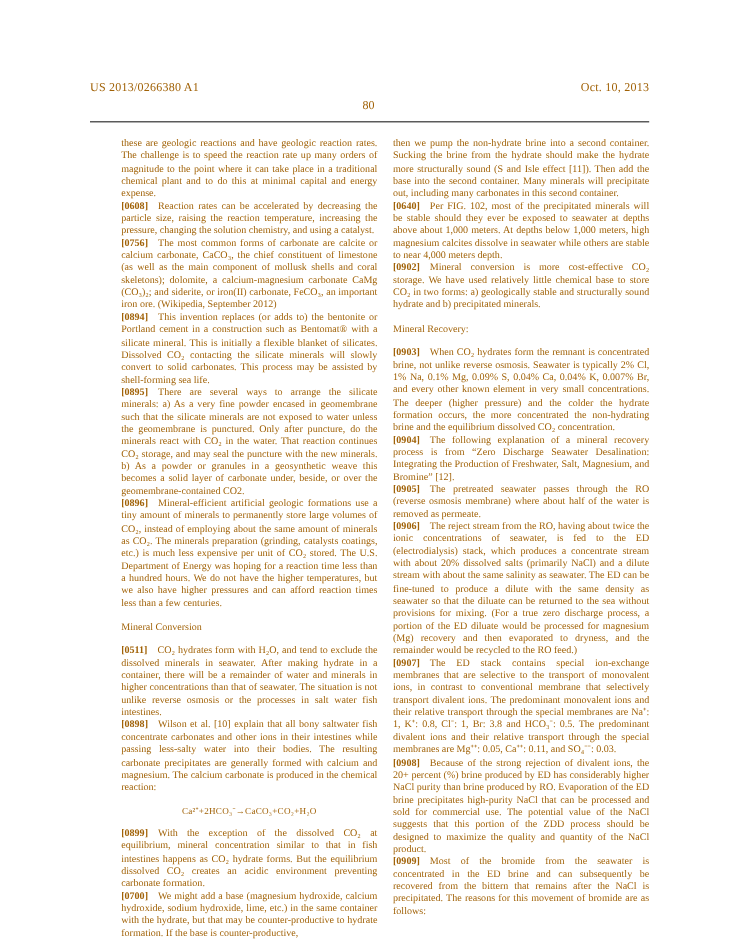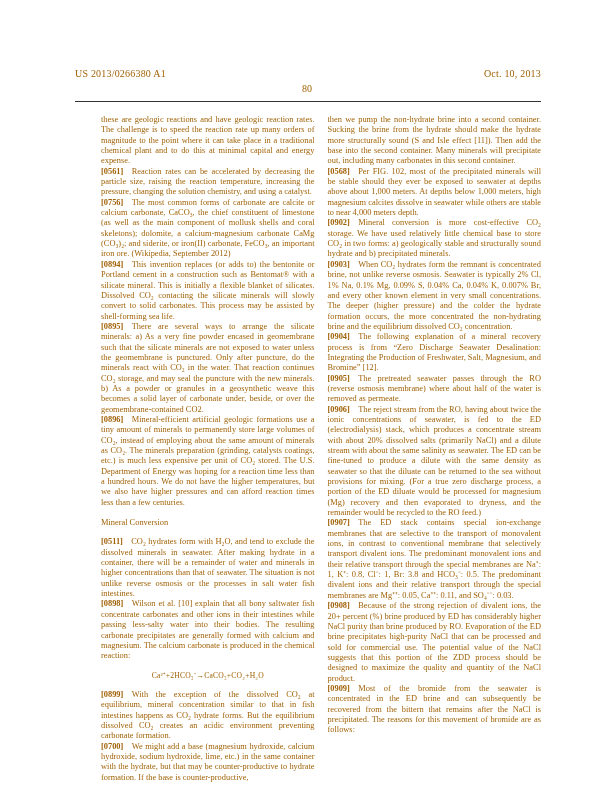--- a/index.html
+++ b/index.html
@@ -61,36 +61,37 @@
 <div class="page">
   <div class="header-row">
     <span>US 2013/0266380 A1</span>
     <span>Oct. 10, 2013</span>
   </div>
   <div class="page-num">80</div>
   <div class="header-rule"></div>
   <div class="columns">
     <div class="col" id="col-left">
         <p class="para">these are geologic reactions and have geologic reaction rates. The challenge is to speed the reaction rate up many orders of magnitude to the point where it can take place in a traditional chemical plant and to do this at minimal capital and energy expense.</p>
-        <p class="para"><span class="ptag">[0561]</span> Reaction rates can be accelerated by decreasing the particle size, raising the reaction temperature, increasing the pressure, changing the solution chemistry, and using a catalyst.</p>
+        <p class="para"><span class="ptag">[0608]</span> Reaction rates can be accelerated by decreasing the particle size, raising the reaction temperature, increasing the pressure, changing the solution chemistry, and using a catalyst.</p>
         <p class="para"><span class="ptag">[0756]</span> The most common forms of carbonate are calcite or calcium carbonate, CaCO₃, the chief constituent of limestone (as well as the main component of mollusk shells and coral skeletons); dolomite, a calcium-magnesium carbonate CaMg (CO₃)₂; and siderite, or iron(II) carbonate, FeCO₃, an important iron ore. (Wikipedia, September 2012)</p>
         <p class="para"><span class="ptag">[0894]</span> This invention replaces (or adds to) the bentonite or Portland cement in a construction such as Bentomat® with a silicate mineral. This is initially a flexible blanket of silicates. Dissolved CO₂ contacting the silicate minerals will slowly convert to solid carbonates. This process may be assisted by shell-forming sea life.</p>
         <p class="para"><span class="ptag">[0895]</span> There are several ways to arrange the silicate minerals: a) As a very fine powder encased in geomembrane such that the silicate minerals are not exposed to water unless the geomembrane is punctured. Only after puncture, do the minerals react with CO₂ in the water. That reaction continues CO₂ storage, and may seal the puncture with the new minerals. b) As a powder or granules in a geosynthetic weave this becomes a solid layer of carbonate under, beside, or over the geomembrane-contained CO2.</p>
         <p class="para"><span class="ptag">[0896]</span> Mineral-efficient artificial geologic formations use a tiny amount of minerals to permanently store large volumes of CO₂, instead of employing about the same amount of minerals as CO₂. The minerals preparation (grinding, catalysts coatings, etc.) is much less expensive per unit of CO₂ stored. The U.S. Department of Energy was hoping for a reaction time less than a hundred hours. We do not have the higher temperatures, but we also have higher pressures and can afford reaction times less than a few centuries.</p>
         <div class="heading">Mineral Conversion</div>
         <p class="para"><span class="ptag">[0511]</span> CO₂ hydrates form with H₂O, and tend to exclude the dissolved minerals in seawater. After making hydrate in a container, there will be a remainder of water and minerals in higher concentrations than that of seawater. The situation is not unlike reverse osmosis or the processes in salt water fish intestines.</p>
         <p class="para"><span class="ptag">[0898]</span> Wilson et al. [10] explain that all bony saltwater fish concentrate carbonates and other ions in their intestines while passing less-salty water into their bodies. The resulting carbonate precipitates are generally formed with calcium and magnesium. The calcium carbonate is produced in the chemical reaction:</p>
         <div class="equation">Ca²⁺+2HCO₃⁻→CaCO₃+CO₂+H₂O</div>
         <p class="para"><span class="ptag">[0899]</span> With the exception of the dissolved CO₂ at equilibrium, mineral concentration similar to that in fish intestines happens as CO₂ hydrate forms. But the equilibrium dissolved CO₂ creates an acidic environment preventing carbonate formation.</p>
         <p class="para"><span class="ptag">[0700]</span> We might add a base (magnesium hydroxide, calcium hydroxide, sodium hydroxide, lime, etc.) in the same container with the hydrate, but that may be counter-productive to hydrate formation. If the base is counter-productive,</p>
       </div>
     <div class="col" id="col-right">
         <p class="para">then we pump the non-hydrate brine into a second container. Sucking the brine from the hydrate should make the hydrate more structurally sound (S and Isle effect [11]). Then add the base into the second container. Many minerals will precipitate out, including many carbonates in this second container.</p>
-        <p class="para"><span class="ptag">[0568]</span> Per FIG. 102, most of the precipitated minerals will be stable should they ever be exposed to seawater at depths above about 1,000 meters. At depths below 1,000 meters, high magnesium calcites dissolve in seawater while others are stable to near 4,000 meters depth.</p>
+        <p class="para"><span class="ptag">[0640]</span> Per FIG. 102, most of the precipitated minerals will be stable should they ever be exposed to seawater at depths above about 1,000 meters. At depths below 1,000 meters, high magnesium calcites dissolve in seawater while others are stable to near 4,000 meters depth.</p>
         <p class="para"><span class="ptag">[0902]</span> Mineral conversion is more cost-effective CO₂ storage. We have used relatively little chemical base to store CO₂ in two forms: a) geologically stable and structurally sound hydrate and b) precipitated minerals.</p>
+        <div class="heading">Mineral Recovery:</div>
         <p class="para"><span class="ptag">[0903]</span> When CO₂ hydrates form the remnant is concentrated brine, not unlike reverse osmosis. Seawater is typically 2% Cl, 1% Na, 0.1% Mg, 0.09% S, 0.04% Ca, 0.04% K, 0.007% Br, and every other known element in very small concentrations. The deeper (higher pressure) and the colder the hydrate formation occurs, the more concentrated the non-hydrating brine and the equilibrium dissolved CO₂ concentration.</p>
         <p class="para"><span class="ptag">[0904]</span> The following explanation of a mineral recovery process is from “Zero Discharge Seawater Desalination: Integrating the Production of Freshwater, Salt, Magnesium, and Bromine” [12].</p>
         <p class="para"><span class="ptag">[0905]</span> The pretreated seawater passes through the RO (reverse osmosis membrane) where about half of the water is removed as permeate.</p>
         <p class="para"><span class="ptag">[0906]</span> The reject stream from the RO, having about twice the ionic concentrations of seawater, is fed to the ED (electrodialysis) stack, which produces a concentrate stream with about 20% dissolved salts (primarily NaCl) and a dilute stream with about the same salinity as seawater. The ED can be fine-tuned to produce a dilute with the same density as seawater so that the diluate can be returned to the sea without provisions for mixing. (For a true zero discharge process, a portion of the ED diluate would be processed for magnesium (Mg) recovery and then evaporated to dryness, and the remainder would be recycled to the RO feed.)</p>
         <p class="para"><span class="ptag">[0907]</span> The ED stack contains special ion-exchange membranes that are selective to the transport of monovalent ions, in contrast to conventional membrane that selectively transport divalent ions. The predominant monovalent ions and their relative transport through the special membranes are Na⁺: 1, K⁺: 0.8, Cl⁻: 1, Br: 3.8 and HCO₃⁻: 0.5. The predominant divalent ions and their relative transport through the special membranes are Mg⁺⁺: 0.05, Ca⁺⁺: 0.11, and SO₄⁻⁻: 0.03.</p>
         <p class="para"><span class="ptag">[0908]</span> Because of the strong rejection of divalent ions, the 20+ percent (%) brine produced by ED has considerably higher NaCl purity than brine produced by RO. Evaporation of the ED brine precipitates high-purity NaCl that can be processed and sold for commercial use. The potential value of the NaCl suggests that this portion of the ZDD process should be designed to maximize the quality and quantity of the NaCl product.</p>
         <p class="para"><span class="ptag">[0909]</span> Most of the bromide from the seawater is concentrated in the ED brine and can subsequently be recovered from the bittern that remains after the NaCl is precipitated. The reasons for this movement of bromide are as follows:</p>
       </div>
   </div>
 </div>

